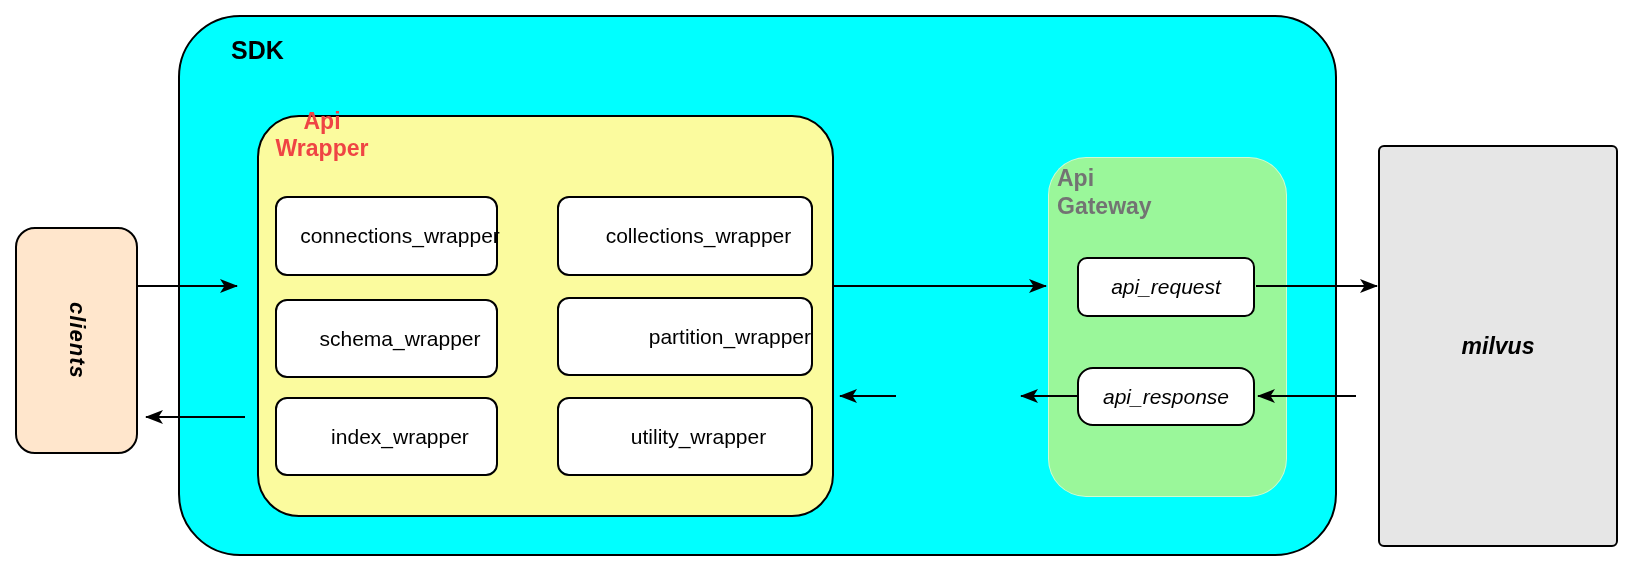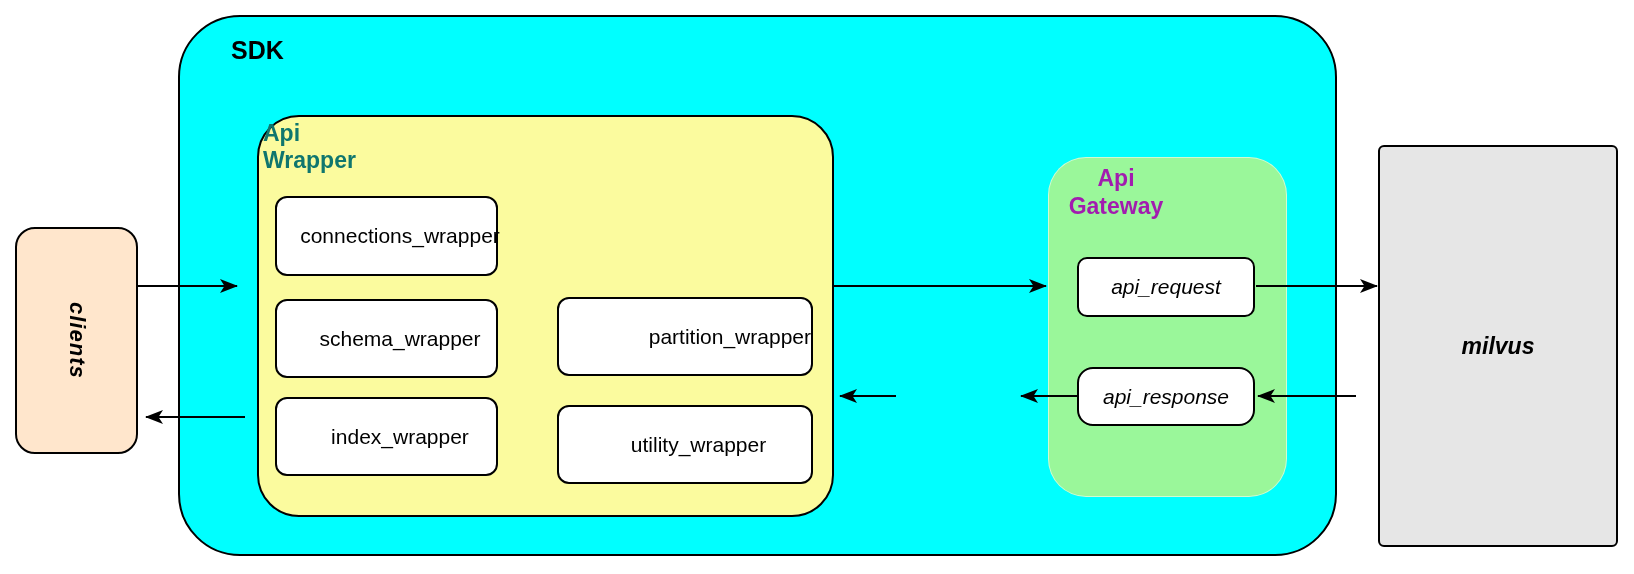--- a/index.html
+++ b/index.html
@@ -48,61 +48,61 @@
     font-weight: bold; font-size: 25px; color: #000;
   }
 
   
   #api-wrapper {
     left: 257px; top: 115px; width: 577px; height: 402px;
     background: var(--api_wrapper_fill, #FBFB9E);
     border-radius: 42px;
   }
   #api-wrapper-label {
-    position: absolute; left: 263px; top: 120px; width: 118px;
-    text-align: left; font-weight: bold; font-size: 23px;
-    line-height: 27px; color: #0f766e;
+    position: absolute; left: 263px; top: 108px; width: 118px;
+    text-align: center; font-weight: bold; font-size: 23px;
+    line-height: 27px; color: #ef4444;
   }
 
   
   .wbox {
     position: absolute;
     box-sizing: border-box;
     background: var(--node_fill, #FFFFFF);
     border: 2px solid var(--border, #000);
     border-radius: 12px;
     display: flex; align-items: center; justify-content: center;
     font-size: 21px; color: #000; padding-left: 27px;
   }
   #wbox-0 { left: 275px; top: 196px; width: 223px; height: 80px; }
   #wbox-1 { left: 557px; top: 196px; width: 256px; height: 80px; }
   #wbox-2 { left: 275px; top: 299px; width: 223px; height: 79px; }
   #wbox-3 { left: 557px; top: 297px; width: 256px; height: 79px; justify-content: flex-end; }
   #wbox-4 { left: 275px; top: 397px; width: 223px; height: 79px; }
-  #wbox-5 { left: 557px; top: 397px; width: 256px; height: 79px; margin-top: 8px; }
+  #wbox-5 { left: 557px; top: 397px; width: 256px; height: 79px; }
 
   
   #checker {
     left: 897px; top: 366px; width: 118px; height: 59px;
     background: var(--node_fill, #FFFFFF);
     border-radius: 10px;
     font-size: 21px;
   }
 
   
   #api-gateway {
     left: 1048px; top: 157px; width: 239px; height: 340px;
     background: var(--api_gateway_fill, #9AF79A);
     border-radius: 38px;
     border: 1px solid rgba(255,255,255,0.55);
   }
   #api-gateway-label {
     position: absolute; left: 1057px; top: 164px; width: 118px;
-    text-align: center; font-weight: bold; font-size: 23px;
-    line-height: 28px; color: #a21caf;
+    font-weight: bold; font-size: 23px;
+    line-height: 28px; color: #737373;
   }
   #api-request {
     left: 1077px; top: 257px; width: 178px; height: 60px;
     background: var(--node_fill, #FFFFFF);
     border-radius: 10px;
     font-size: 21px;
   }
   #api-response {
     left: 1077px; top: 367px; width: 178px; height: 59px;
     background: var(--node_fill, #FFFFFF);
@@ -132,20 +132,23 @@
 <div id="canvas">
 
   <div id="sdk" class="container black-border"></div>
   <div id="sdk-label">SDK</div>
 
   <div id="api-wrapper" class="container black-border"></div>
   <div id="api-wrapper-label">Api Wrapper</div>
 
   <div id="wbox-0" class="wbox">
     <span>connections_wrapper</span>
+  </div>
+  <div id="wbox-1" class="wbox">
+    <span>collections_wrapper</span>
   </div>
   <div id="wbox-2" class="wbox">
     <span>schema_wrapper</span>
   </div>
   <div id="wbox-3" class="wbox">
     <span>partition_wrapper</span>
   </div>
   <div id="wbox-4" class="wbox">
     <span>index_wrapper</span>
   </div>

